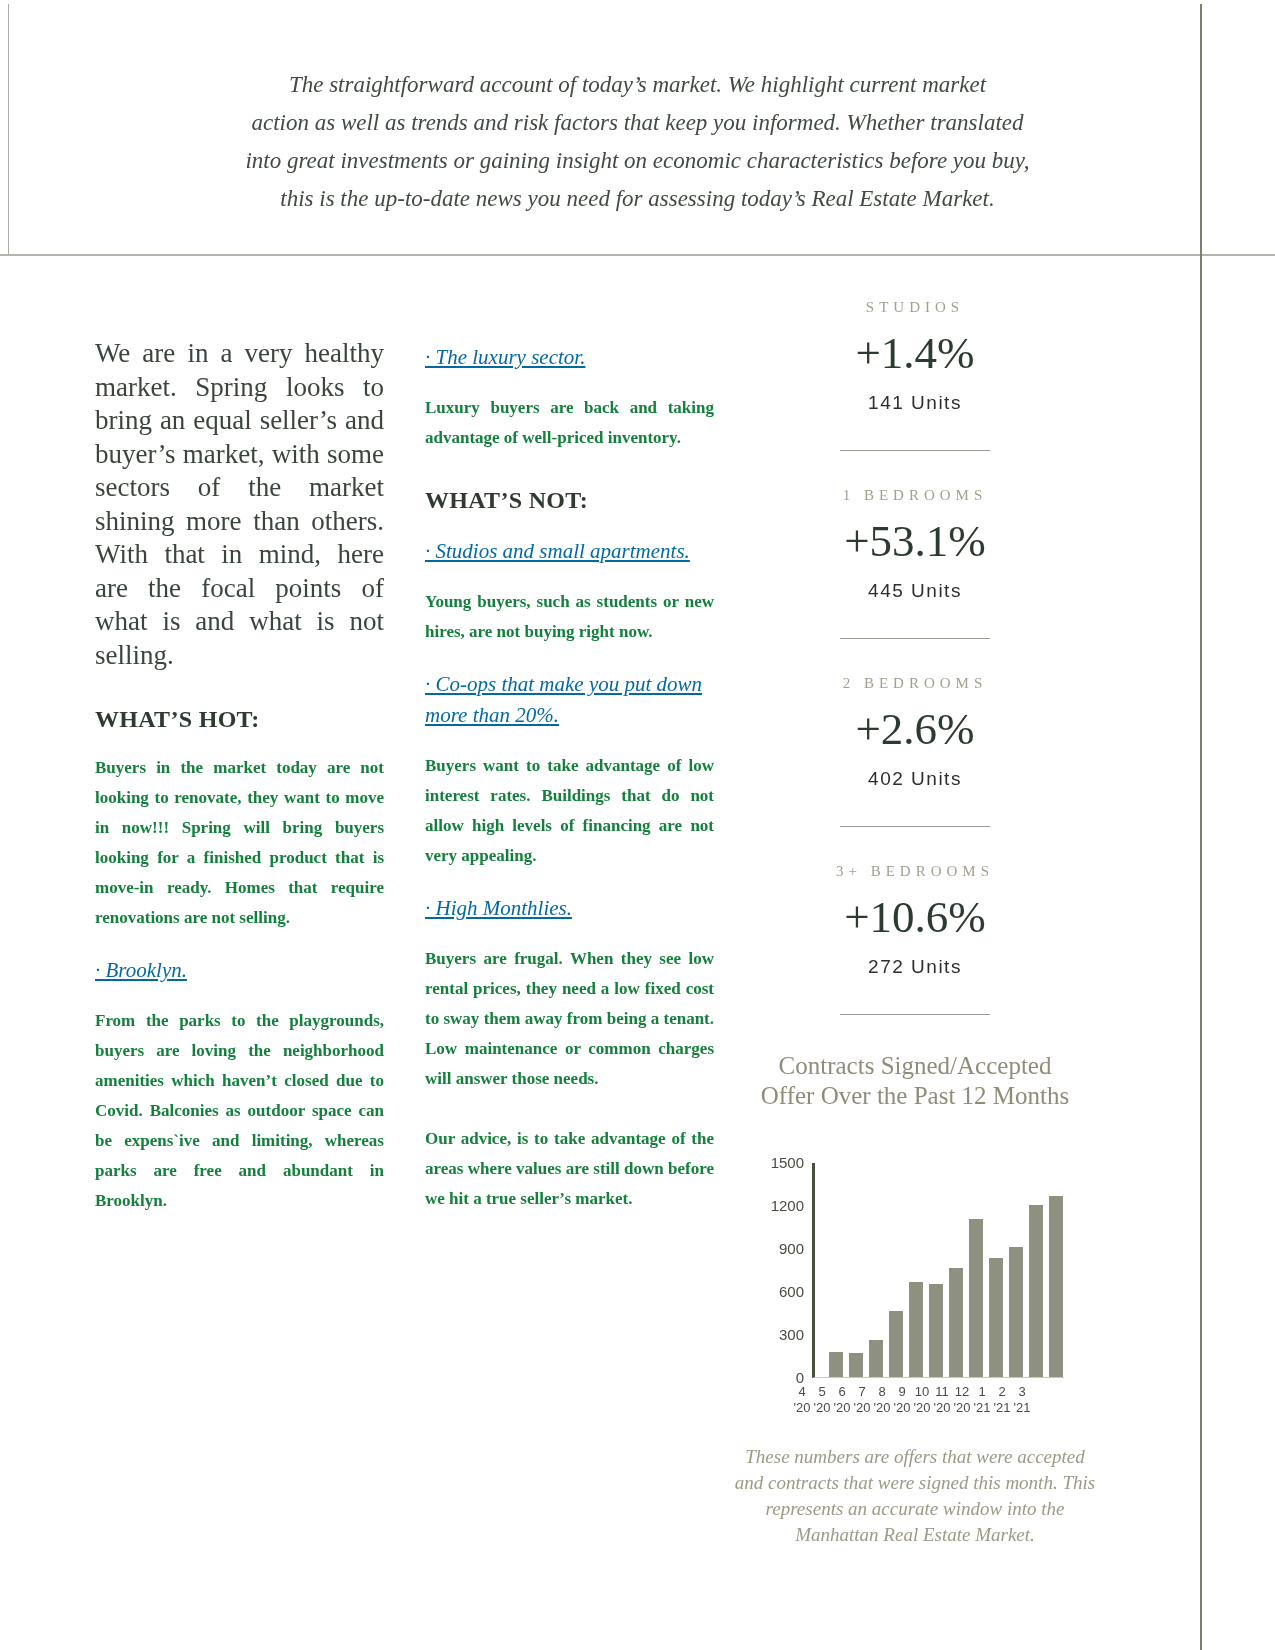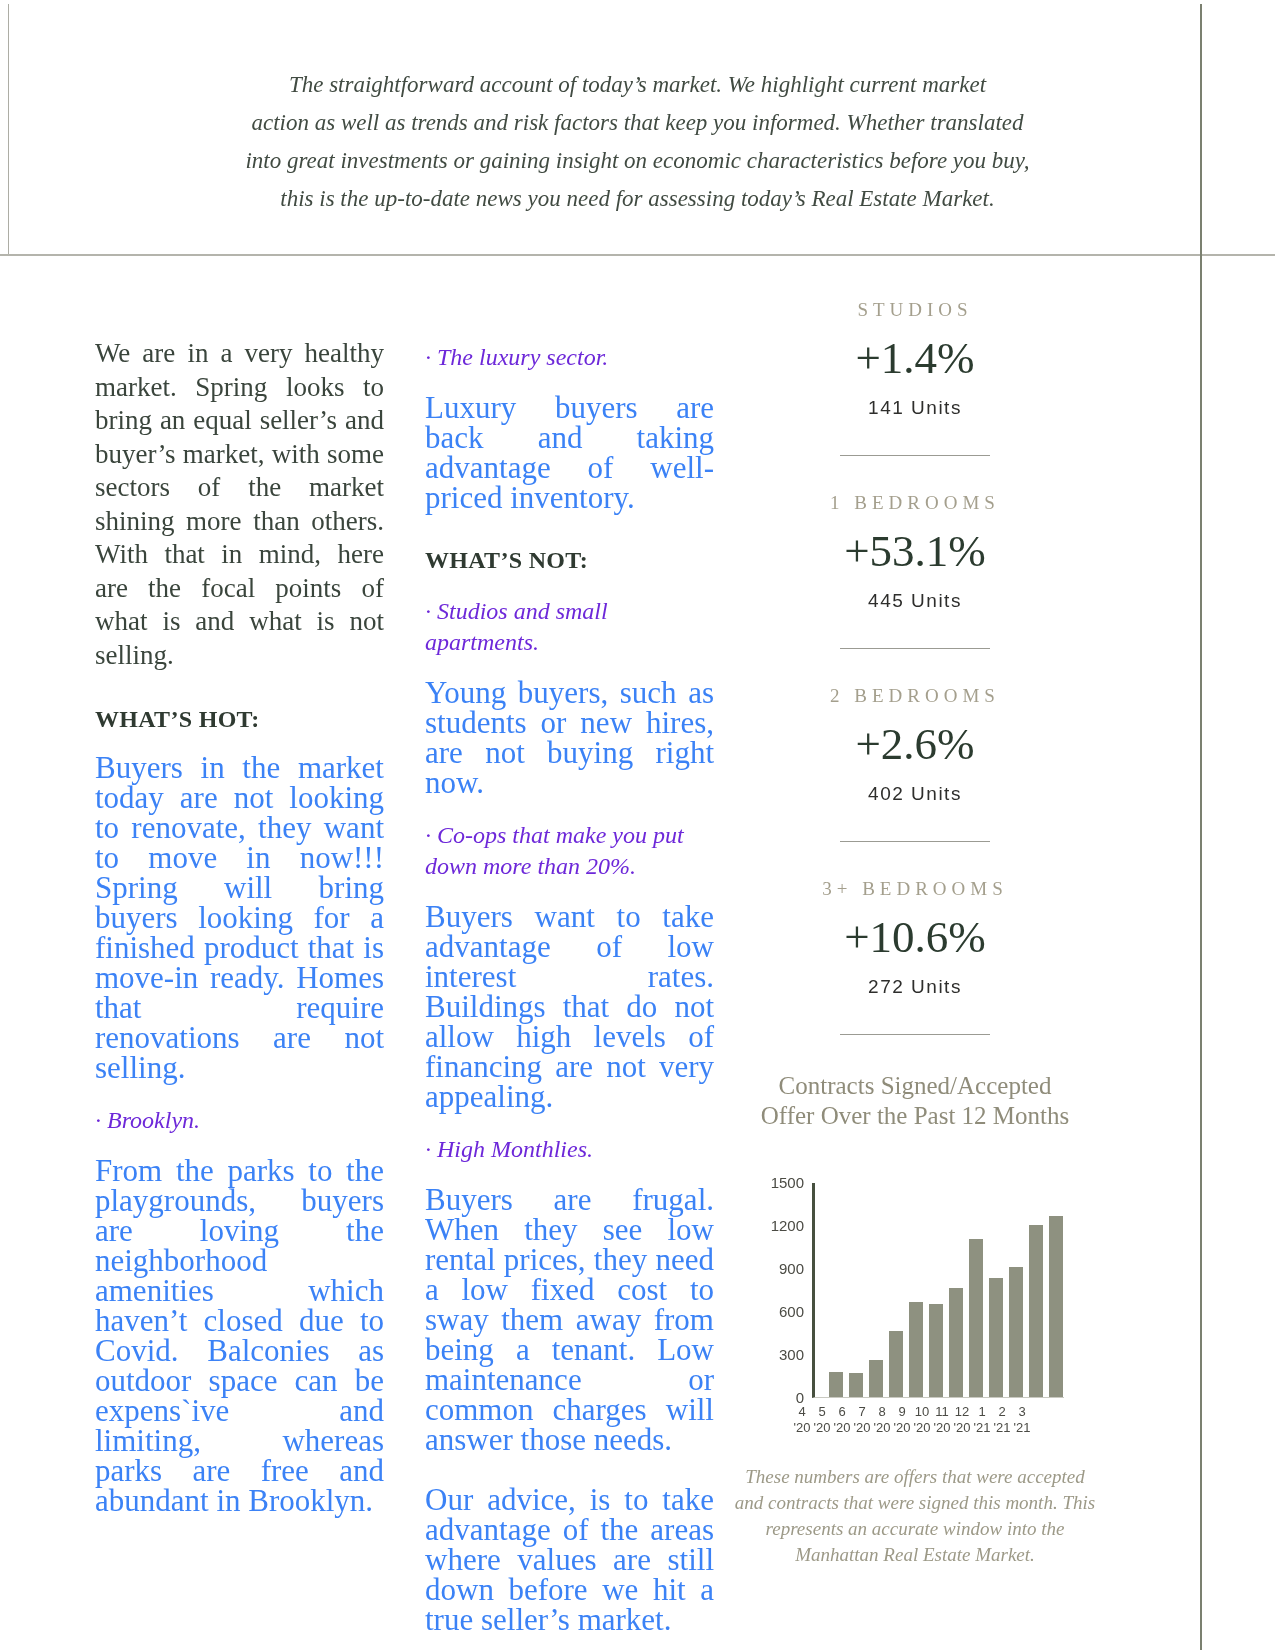--- a/index.html
+++ b/index.html
@@ -20,26 +20,26 @@
   .intro div { white-space:nowrap; }
 
   
   .col { position:absolute; color:#3d483e; }
   .col-1 { left:95px;  top:333px; width:289px; }
   .col-2 { left:425px; top:338px; width:289px; }
   .col-3 { left:732px; top:295px; width:366px; text-align:center; }
 
   .lead { font-size:27px; line-height:33.5px; text-align:justify; color:#3a453c; }
   .heading { font-weight:bold; font-size:24px; color:#2f3a31; margin-top:34px; margin-bottom:4px; letter-spacing:.3px; }
-  .bullet { font-style:italic; font-size:24px; line-height:31px; margin-top:22px; color:#6d28d9; }
-  .para { font-size:31px; line-height:30px; text-align:justify; margin-top:20px; color:#3b82f6; }
+  .bullet { font-style:italic; font-size:21px; line-height:31px; margin-top:22px; color:#0369a1;text-decoration:underline; }
+  .para { font-size:17px; line-height:30px; text-align:justify; margin-top:20px; color:#15803d;font-weight:bold; }
   .col-2 .bullet:first-child { margin-top:0; }
 
   
-  .stat-label { font-size:19px; letter-spacing:5px; color:#a49f8d; }
+  .stat-label { font-size:15px; letter-spacing:5px; color:#a49f8d; }
   .stat-pct { font-size:45px; color:#2b3b2f; margin-top:6px; line-height:62px; }
   .stat-units { font-family:Liberation Sans, sans-serif; font-size:19px; letter-spacing:1.5px; color:#2e2e2c; margin-top:8px; }
   .divider { width:150px; height:1px; background:#9b9b93; margin:36px auto 36px auto; }
 
   
   .chart-title { font-size:25px; line-height:30px; color:#8f8c7a; margin:24px auto 0 auto; width:320px; }
   .chart { display:flex; justify-content:center; margin-top:52px; }
   .chart-yaxis { position:relative; width:46px; height:215px; }
   .ytick { position:absolute; right:8px; font-family:"Liberation Sans", sans-serif;
            font-size:15px; color:#4b4b44; }

